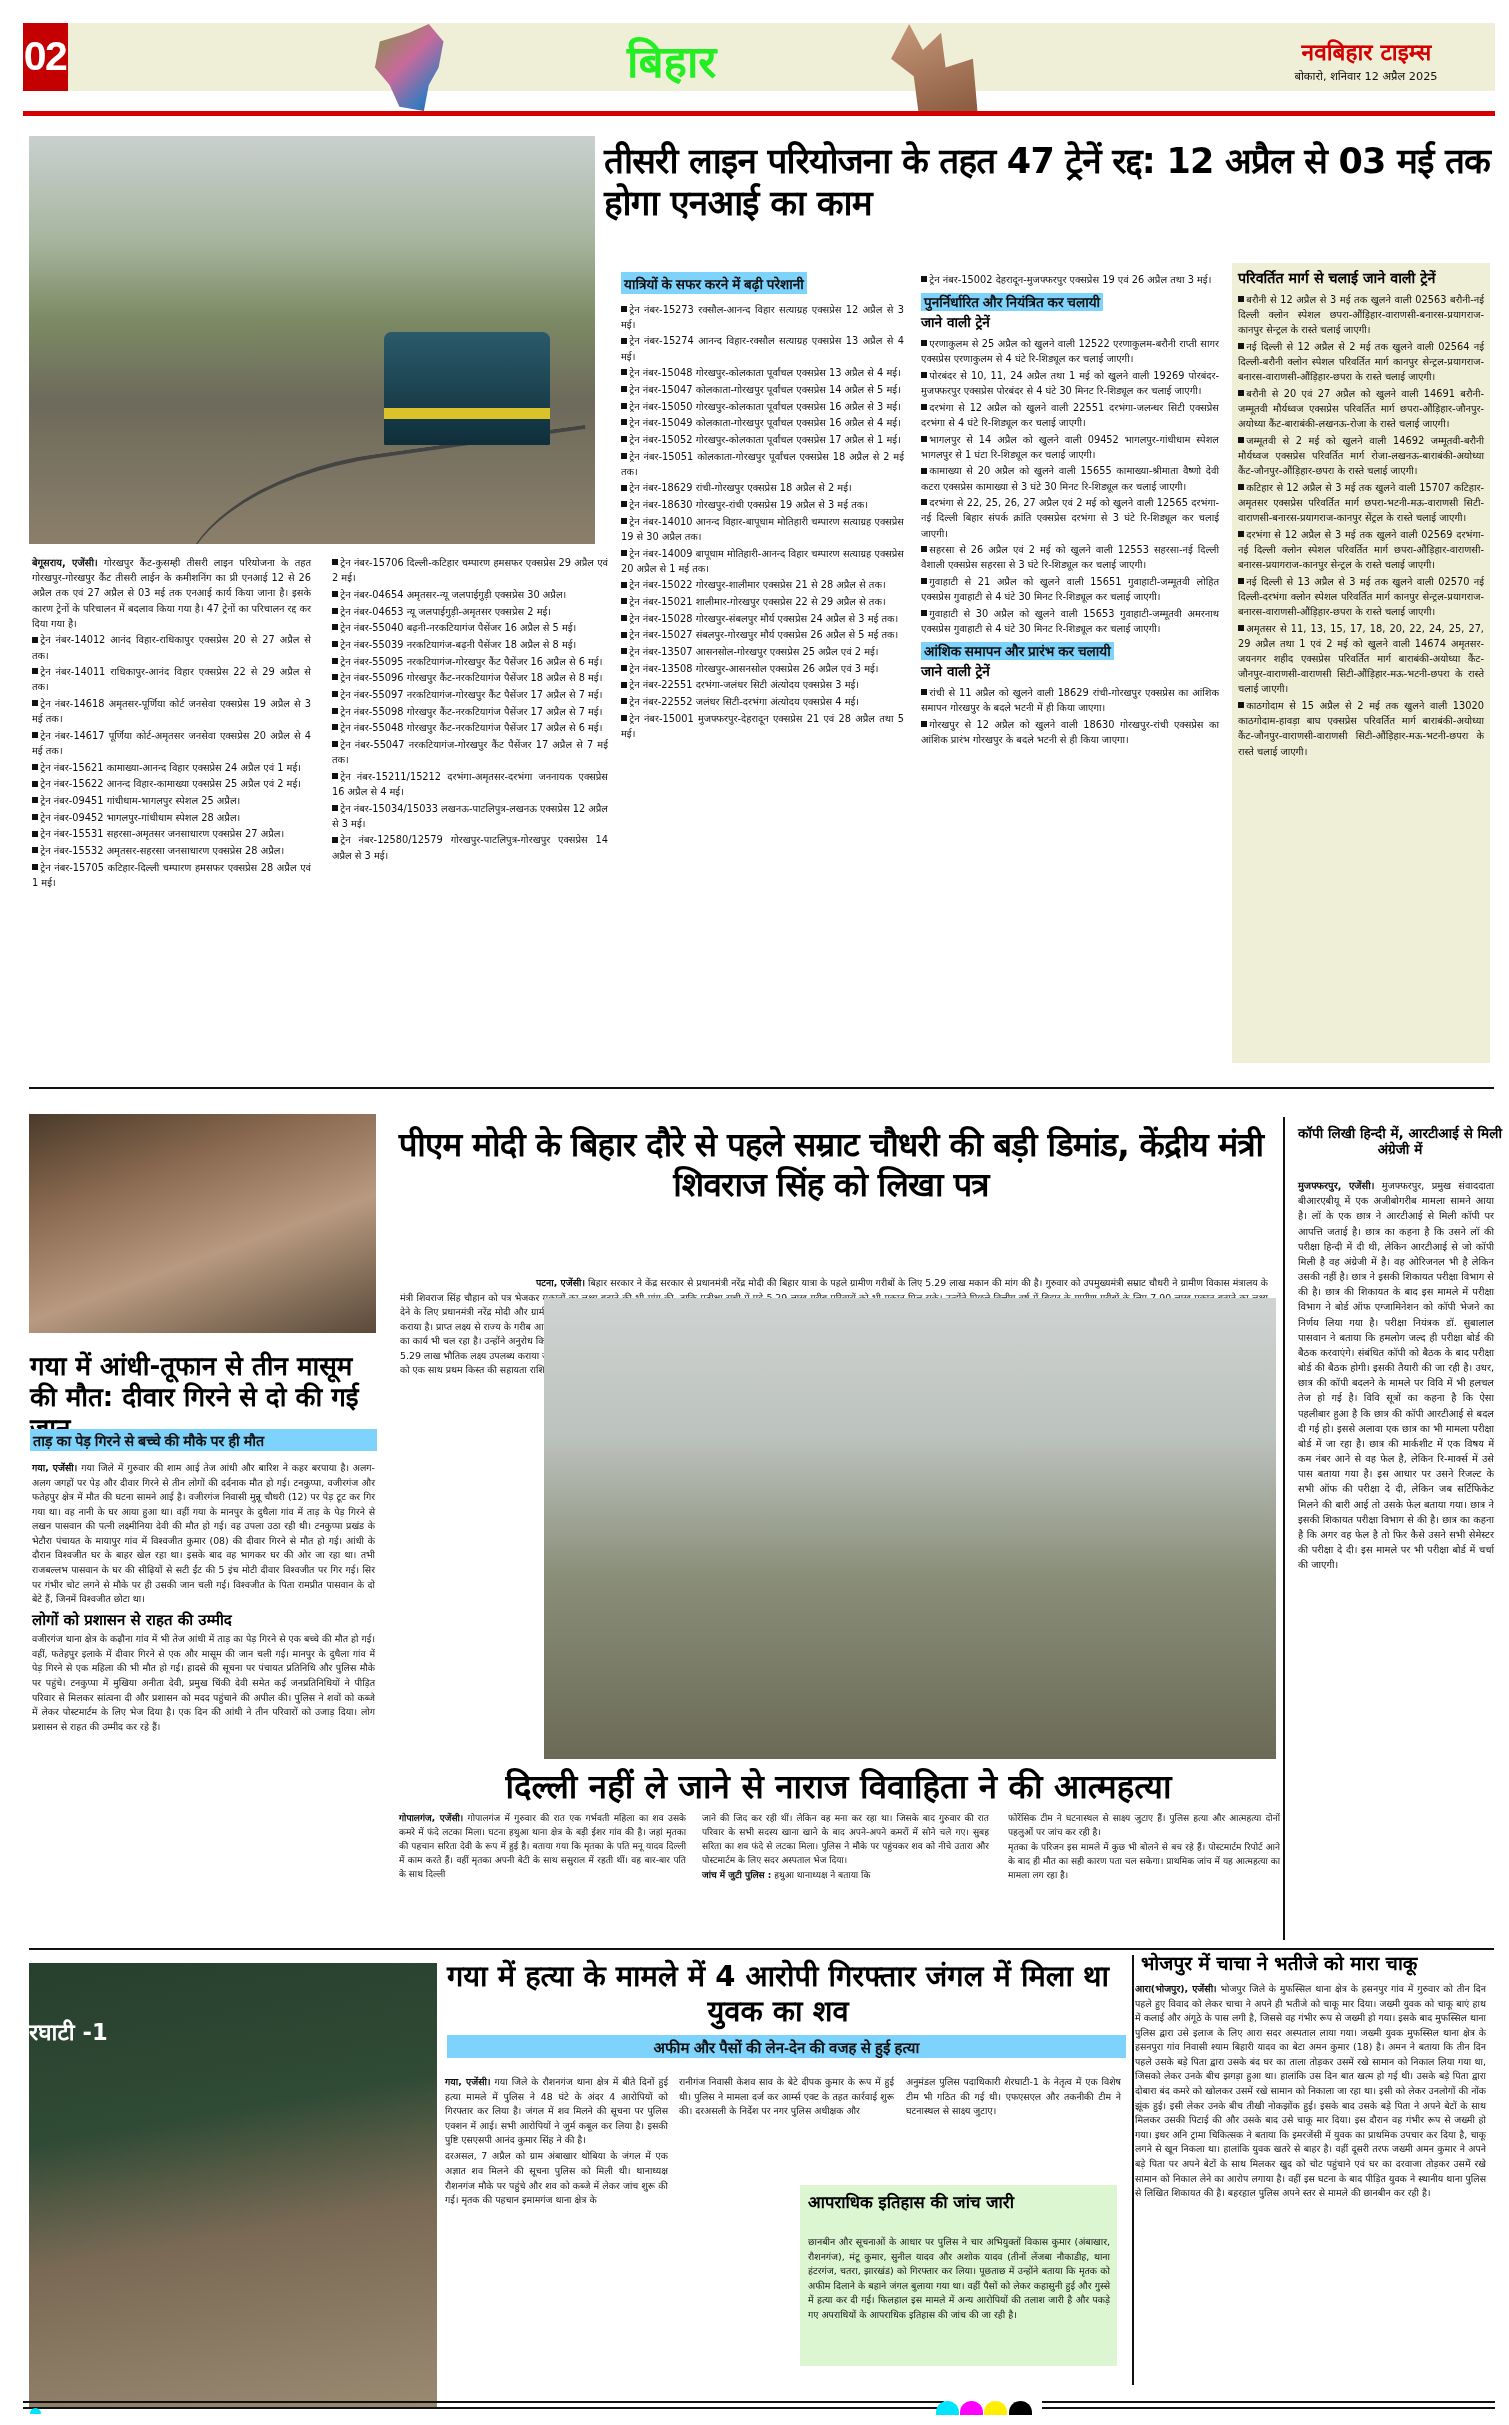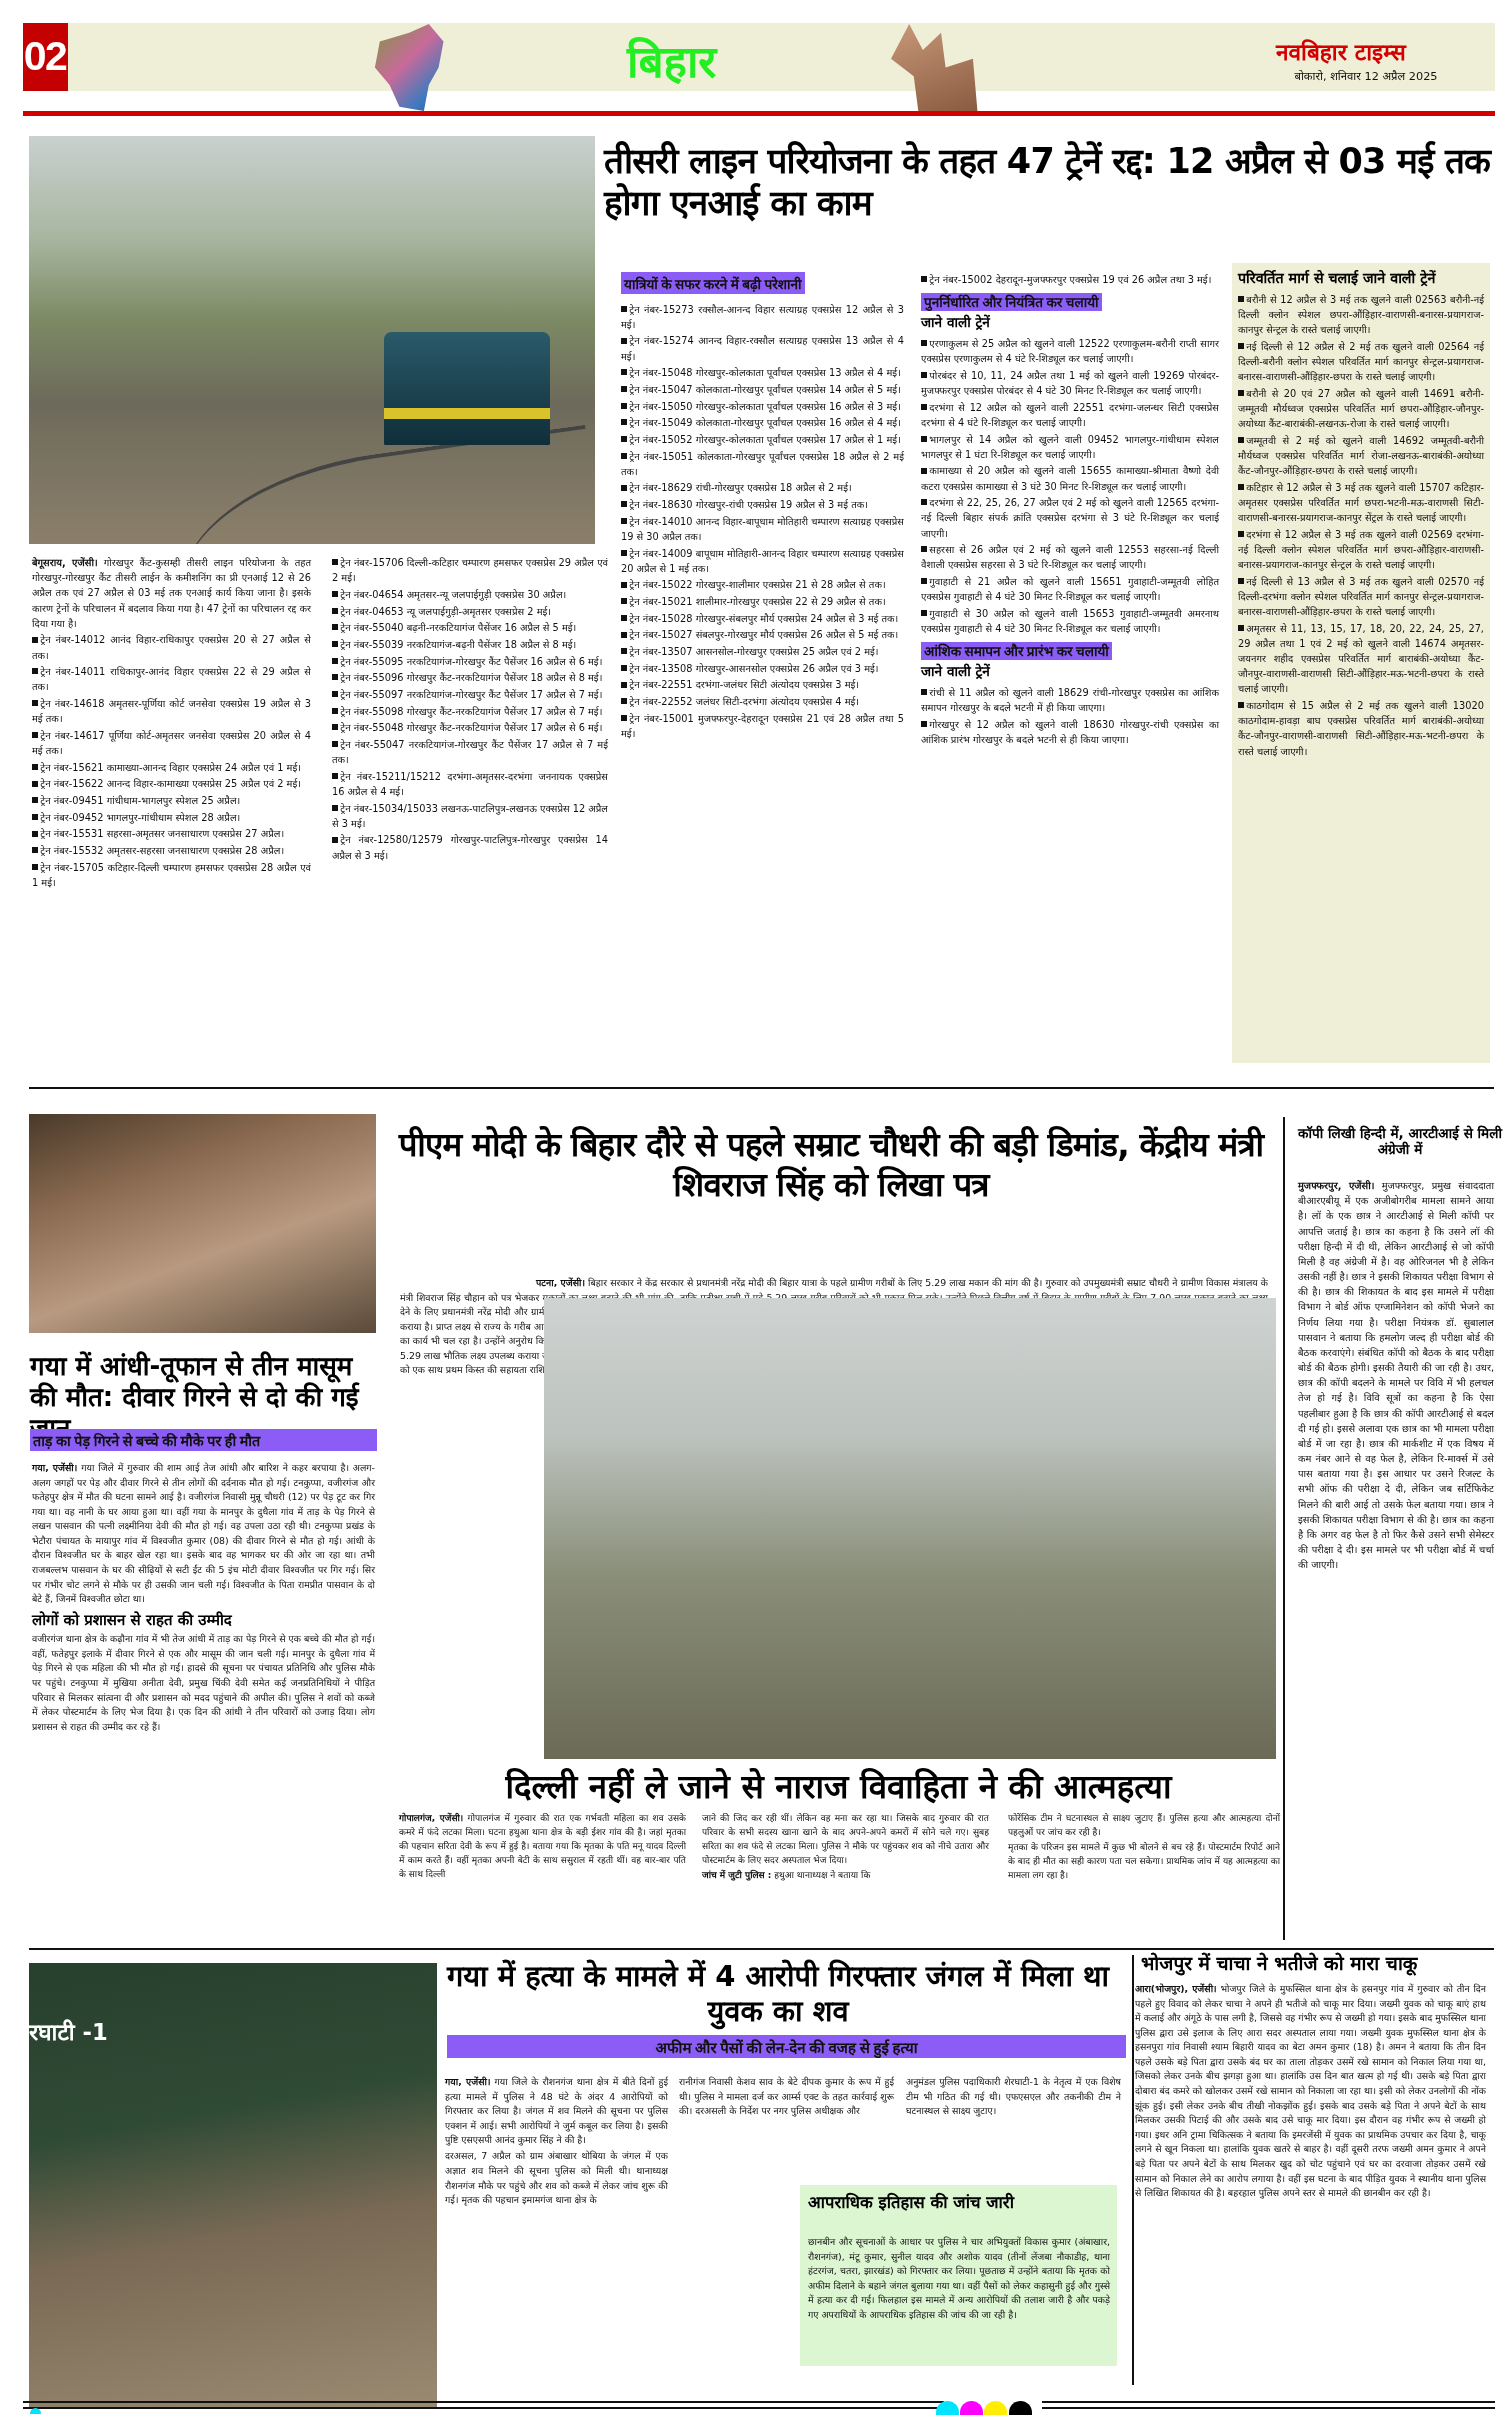--- a/index.html
+++ b/index.html
@@ -3,28 +3,28 @@
 <meta charset="utf-8">
 <style>
 *{box-sizing:border-box;margin:0;padding:0}
 body{width:1510px;height:2426px;background:#fff;font-family:"DejaVu Sans",sans-serif;color:#111;position:relative;overflow:hidden}
 .abs{position:absolute}
 .mast{left:22.6px;top:22.6px;width:1472px;height:68px;background:#efeed6}
 .pageno{left:22.6px;top:22.6px;width:45px;height:68px;background:#c40000;color:#fff;font:bold 41px "Liberation Sans",sans-serif;display:flex;align-items:center;justify-content:center;letter-spacing:-1.5px}
 .mapimg{left:370px;top:24px;width:98px;height:87px;background:linear-gradient(135deg,#7a9a3a,#c86a9a 40%,#3a7ac0 70%,#333);clip-path:polygon(10% 20%,40% 10%,60% 0,75% 20%,70% 50%,60% 70%,55% 100%,30% 95%,20% 70%,5% 50%)}
 .section{left:627px;top:30px;color:#22ee22;font:bold 44px "DejaVu Sans",sans-serif}
 .statue{left:891px;top:24px;width:91px;height:87px;background:linear-gradient(160deg,#c8987a,#8a5a40);clip-path:polygon(20% 0,35% 30%,55% 10%,60% 50%,90% 40%,95% 100%,30% 100%,25% 60%,0 40%)}
-.brand{left:1276px;top:36px;color:#d20000;font:bold 22.6px "DejaVu Sans",sans-serif;width:181px;}
+.brand{left:1276px;top:36px;color:#d20000;font:bold 22.6px "DejaVu Sans",sans-serif;width:181px;text-align:center}
 .dateline{left:1253px;top:68px;font:11.3px "DejaVu Sans",sans-serif;width:226px;text-align:center}
 .redbar{left:22.6px;top:111px;width:1472px;height:4.5px;background:#d40000}
 .h1{font-family:"DejaVu Sans",sans-serif;font-weight:bold;color:#000;line-height:1.2}
 .body{font:9.8px/1.55 "DejaVu Sans",sans-serif;text-align:justify;color:#111}
 .body p{margin-bottom:1.5px}
 .sq{display:inline-block;width:6px;height:6px;background:#111;margin-right:2.3px;vertical-align:0.8px}
-.hl{background:#8b5cf6;font-weight:bold;font-family:Liberation Serif, serif;padding:1.5px 3px}
+.hl{background:#7dd3fc;font-weight:bold;font-family:Liberation Sans, sans-serif;padding:1.5px 3px}
 .photo{background:#777;overflow:hidden}
 .ph-train{left:29px;top:136px;width:566px;height:408px;background:linear-gradient(180deg,#c9d0cf 0,#a8b6a0 25%,#7c8a64 45%,#6d6a5b 65%,#8b7f6a 100%)}
 .rail1{left:151px;top:317px;width:423px;height:226px;border-top:4.5px solid #444;border-radius:50% 0 0 0;transform:rotate(-8deg)}
 .loco{left:355px;top:196px;width:166px;height:113px;background:linear-gradient(180deg,#2b5a6a,#0f2e3a);border-radius:7.5px 7.5px 1.5px 1.5px}
 .loco-y{left:355px;top:272px;width:166px;height:10.6px;background:#d9c22a}
 .yellowbox{left:1232px;top:263px;width:258px;height:800px;background:#efeed6}
 .rule{background:#111}
 .ph-gaya{left:29px;top:1114px;width:347px;height:219px;background:linear-gradient(160deg,#4a3a2a,#8a6a50 30%,#b89a80 60%,#5a4a3a)}
 .ph-modi{left:544px;top:1298px;width:732px;height:461px;background:linear-gradient(180deg,#cfd3d2 0,#bcc2bd 30%,#8a8f7a 60%,#6b6a57 100%)}
 .ph-police{left:29px;top:1963px;width:408px;height:445px;background:linear-gradient(170deg,#27402e 0,#2f4a35 35%,#7a6a55 60%,#9a8a72 100%)}

